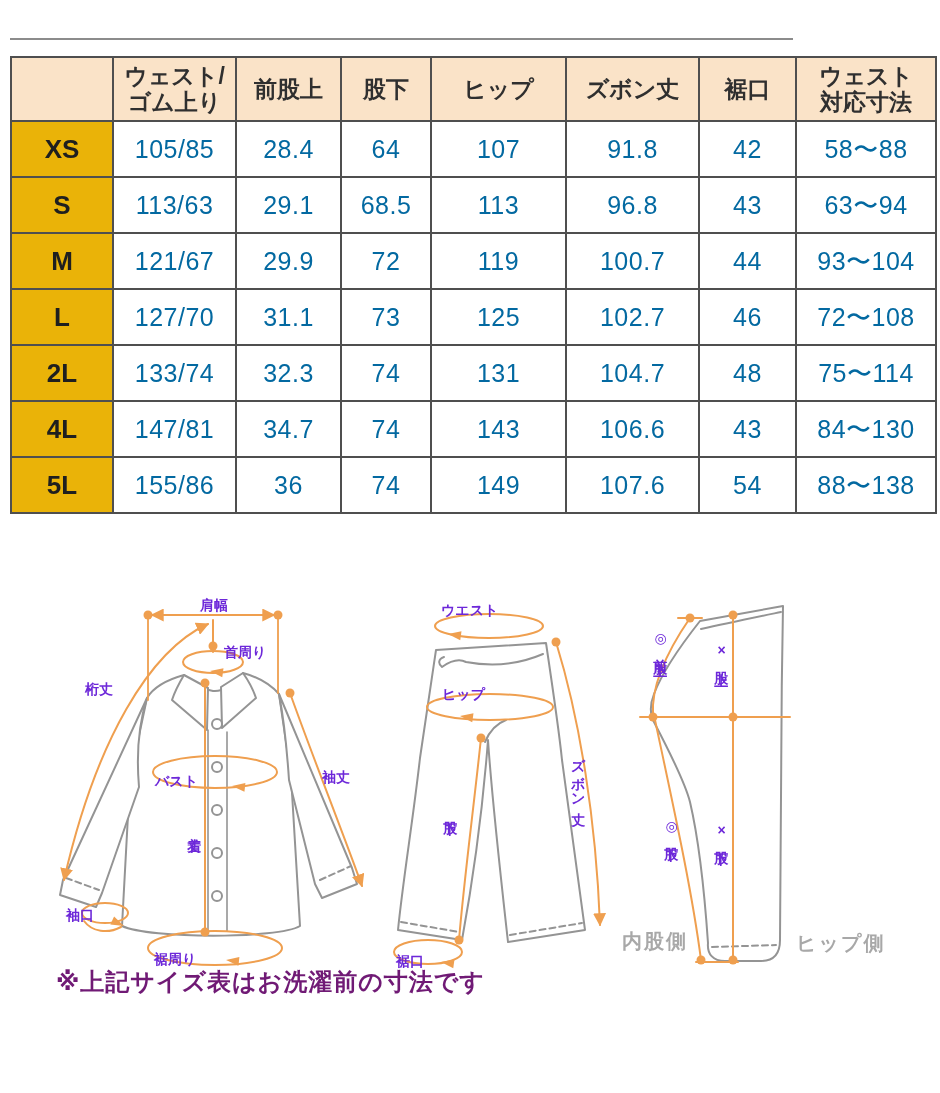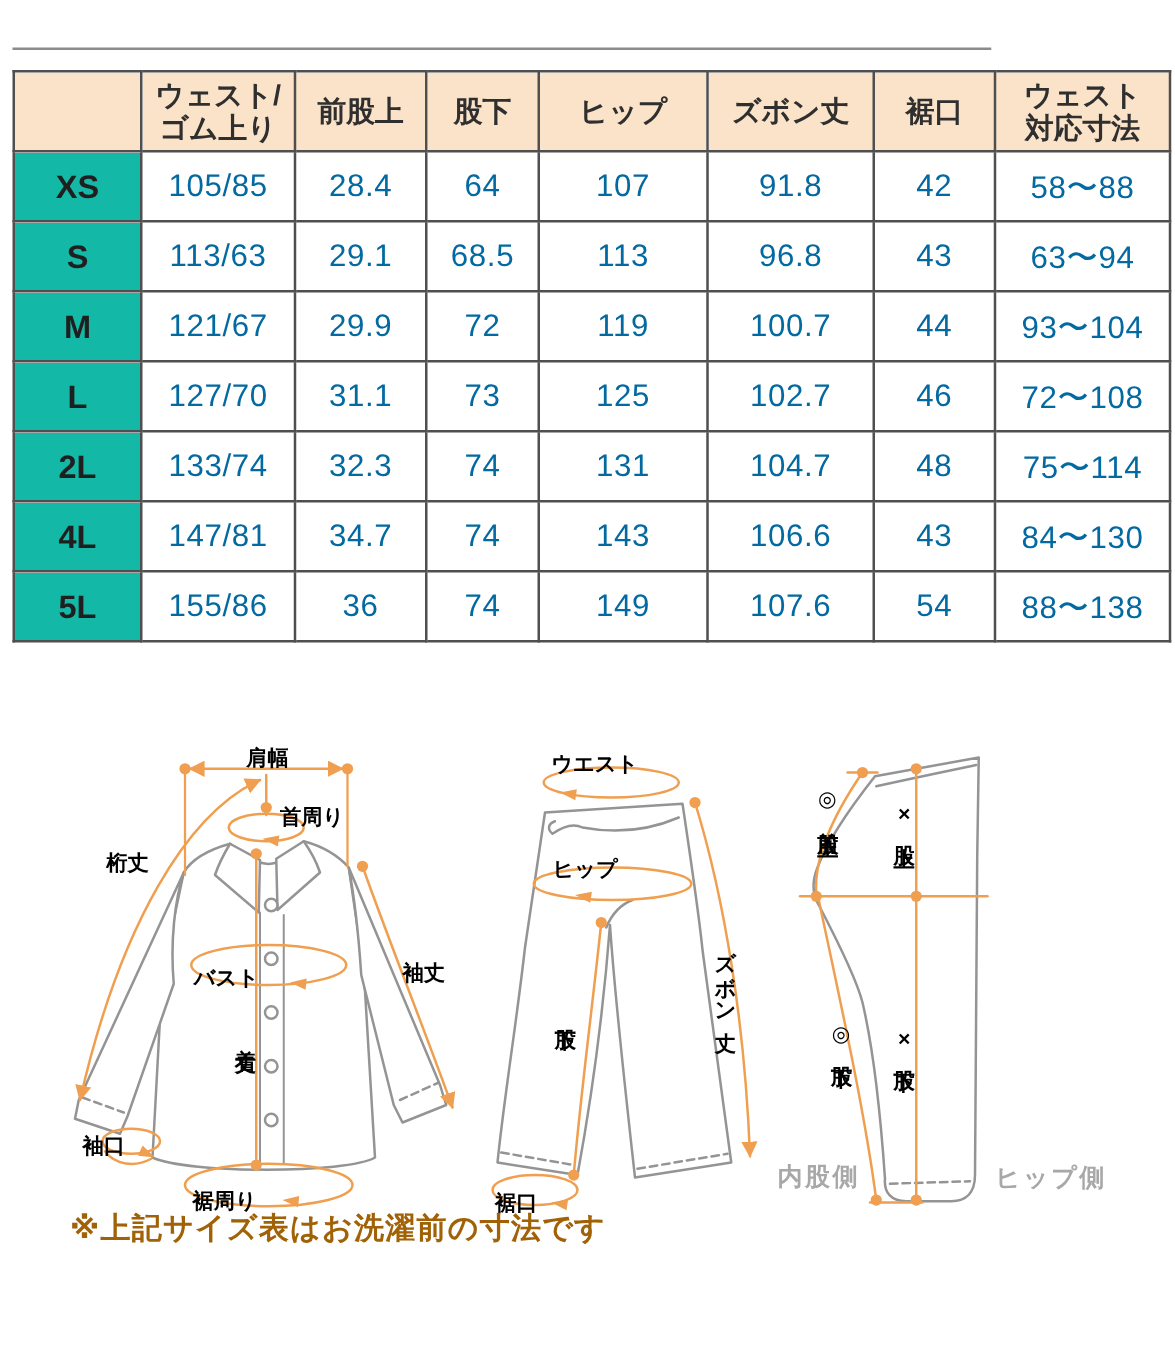--- a/index.html
+++ b/index.html
@@ -6,30 +6,30 @@
   .page{position:relative;width:940px;height:1093px;background:#ffffff;overflow:hidden;
         font-family:"Liberation Sans","DejaVu Sans",sans-serif;}
   .top-rule{position:absolute;left:10px;top:38px;width:783px;height:2px;background:#8c8c8c;}
   table.size{position:absolute;left:10px;top:56px;width:925px;border-collapse:collapse;
              table-layout:fixed;background:#fff;}
   table.size th,table.size td{border:2px solid #4f4f4f;text-align:center;vertical-align:middle;
              padding:0;overflow:hidden;}
   table.size thead th{background:#fae3c8;color:#2f2f2f;font-weight:700;font-size:23px;
              line-height:1.15;white-space:pre-line;height:62px;}
   table.size tbody tr{height:56px;}
-  table.size tbody th{font-size:26px;font-weight:700;color:#1f1f1f;background:#14b8a6;}
+  table.size tbody th{font-size:26px;font-weight:700;color:#1f1f1f;background:#eab308;}
   table.size tbody td{font-size:25px;font-weight:400;color:#0369a1;letter-spacing:0.5px;}
   .diagrams{position:absolute;left:0;top:590px;width:940px;height:400px;}
   .diagrams svg{position:absolute;left:0;top:0;}
-  .dlbl{position:absolute;font-size:17px;font-weight:700;color:#000000;white-space:nowrap;
+  .dlbl{position:absolute;font-size:14px;font-weight:700;color:#6d28d9;white-space:nowrap;
         line-height:1.05;}
   .vlbl{writing-mode:vertical-rl;text-orientation:upright;letter-spacing:2px;}
   .gray-lbl{color:#a8a8a8;font-size:20px;letter-spacing:2px;}
   .center{text-align:center;}
-  .note{position:absolute;left:56px;top:966px;font-size:24px;font-weight:700;color:#a16207;
+  .note{position:absolute;left:56px;top:966px;font-size:24px;font-weight:700;color:#701a75;
         letter-spacing:1px;}
 </style>
 </head>
 <body>
 
 <div class="page">
 
   <div class="top-rule"></div>
 
   <table class="size">
@@ -234,18 +234,18 @@
     <span class="dlbl" style="left:441px;top:13px;">ウエスト</span>
     <span class="dlbl" style="left:442px;top:97px;">ヒップ</span>
     <span class="dlbl vlbl" style="left:571px;top:158px;">ズボン丈</span>
     <span class="dlbl vlbl" style="left:443px;top:220px;">股下</span>
     <span class="dlbl" style="left:396px;top:364px;">裾口</span>
 
     <span class="dlbl vlbl" style="left:653px;top:40px;">◎前股上</span>
     <span class="dlbl vlbl" style="left:714px;top:52px;">×股上</span>
     <span class="dlbl vlbl" style="left:664px;top:228px;">◎股下</span>
     <span class="dlbl vlbl" style="left:714px;top:232px;">×股下</span>
-    <span class="dlbl gray-lbl" style="left:622px;top:342px;">内股側</span>
+    <span class="dlbl gray-lbl" style="left:622px;top:342px;font-family:Liberation Mono, monospace;">内股側</span>
     <span class="dlbl gray-lbl" style="left:796px;top:343px;">ヒップ側</span>
   </div>
 
   <div class="note">※上記サイズ表はお洗濯前の寸法です</div>
 </div>
 
 </body></html>

